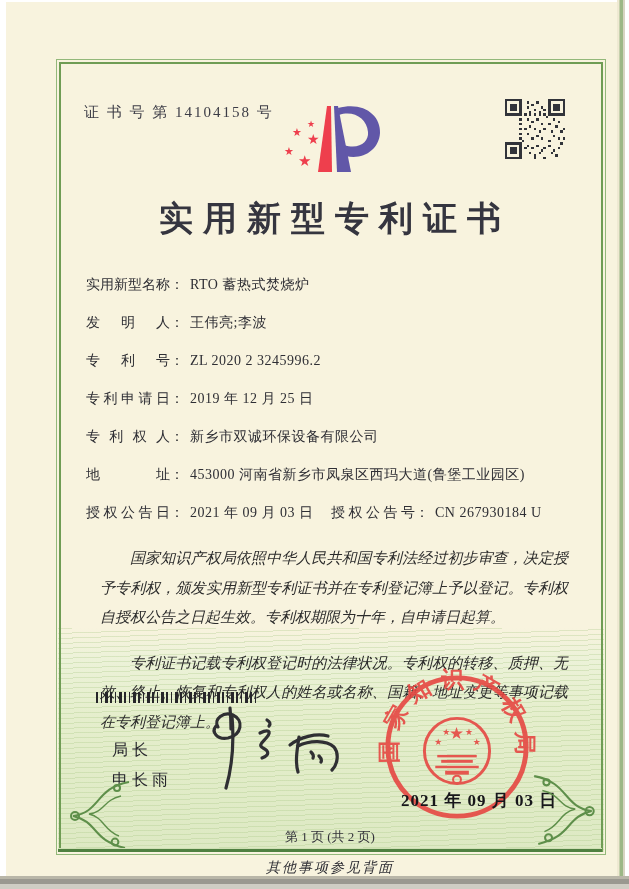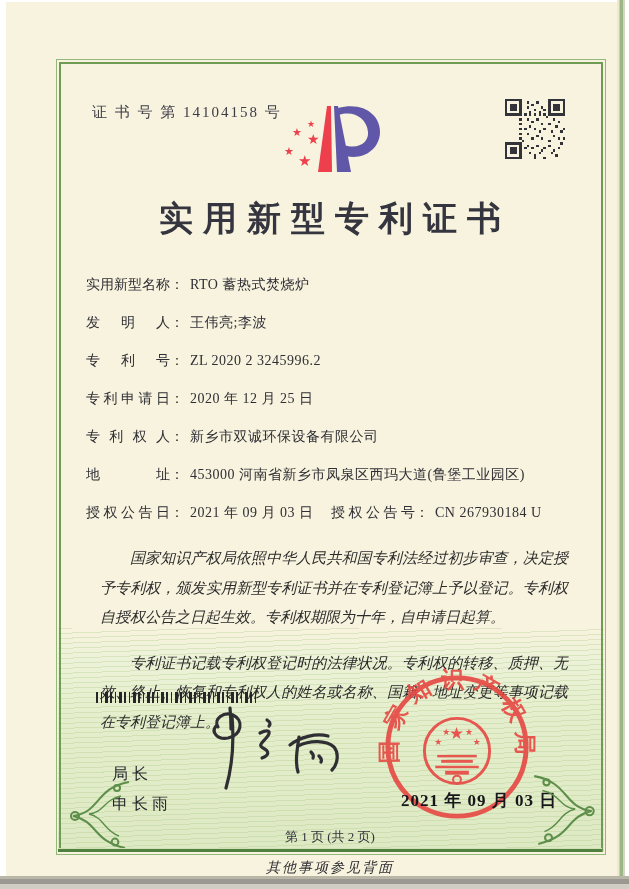--- a/index.html
+++ b/index.html
@@ -20,42 +20,42 @@
          border:2px solid #6f9c54;}
   .frame-bottom-rule{position:absolute;left:58px;top:848px;width:544px;height:4px;
          background:linear-gradient(to bottom,#cfe0b4 0 1px,#4f8040 1px 100%);}
   
   .edge-right{position:absolute;left:617px;top:0;width:12px;height:889px;
       background:linear-gradient(90deg,#efe9d2 0 2px,#9cb786 3px 6px,#d7d4c2 6px 8px,#ffffff 8px 100%);}
   .edge-bottom{position:absolute;left:0px;top:876px;width:629px;height:13px;
       background:linear-gradient(to bottom,#b9b6a8 0 3px,#9a9890 3px 8px,#cfcdc4 8px 100%);}
 
   .certno{position:absolute;left:84px;top:103px;font-size:15px;color:#3c3c46;
-          letter-spacing:2px;margin-left:8px;}
+          letter-spacing:2px;}
   .logo{position:absolute;left:283px;top:99px;}
   .qr{position:absolute;left:505px;top:99px;}
   .title{position:absolute;left:56px;top:196px;width:548px;text-align:center;
          font-size:34px;font-weight:bold;color:#35353f;letter-spacing:10px;text-indent:10px;}
 
   .fieldrow{position:absolute;left:86px;height:22px;font-size:14px;color:#2e2e34;white-space:nowrap;}
   .flabel{display:inline-block;width:84px;text-align:justify;text-align-last:justify;
           vertical-align:bottom;}
   .fcolon{display:inline-block;margin-right:6px;}
   .fvalue{letter-spacing:0.5px;}
   .fieldrow .pair2{position:absolute;left:245px;top:0;}
 
   .paras{position:absolute;left:84px;top:528px;width:500px;font-size:15px;
          line-height:29.5px;color:#2b2b2b;font-style:italic;text-align:justify;}
   .paras p{margin:16px;text-indent:2em;}
 
   .barcode{position:absolute;left:96px;top:692px;width:160px;height:11px;
       background:
        repeating-linear-gradient(90deg,#26262a 0 2px,rgba(0,0,0,0) 2px 5px,#26262a 5px 6px,rgba(0,0,0,0) 6px 9px,#26262a 9px 12px,rgba(0,0,0,0) 12px 14px);}
   .director{position:absolute;left:112px;top:735px;font-size:16px;color:#26262c;
-            letter-spacing:4px;line-height:30px;margin-top:24px;}
+            letter-spacing:4px;line-height:30px;}
   .signature{position:absolute;left:198px;top:700px;}
   .seal{position:absolute;left:378px;top:668px;}
   .sealdate{position:absolute;left:401px;top:789px;font-size:17px;color:#17171b;
             letter-spacing:1px;font-weight:bold;white-space:nowrap;}
   .pagenum{position:absolute;left:56px;top:828px;width:548px;text-align:center;
            font-size:13px;color:#33333a;}
   .backnote{position:absolute;left:56px;top:859px;width:548px;text-align:center;
             font-size:14px;color:#2f2f35;font-style:italic;letter-spacing:2px;}
   .flourish{position:absolute;}
 </style>
@@ -124,21 +124,21 @@
   <div class="fieldrow" style="top:314px">
     <span class="flabel">发明人</span><span class="fcolon">：</span><span class="fvalue">王伟亮;李波</span>
   </div>
   <div class="fieldrow" style="top:276px">
     <span class="flabel">实用新型名称</span><span class="fcolon">：</span><span class="fvalue">RTO 蓄热式焚烧炉</span>
   </div>
   <div class="fieldrow" style="top:352px">
     <span class="flabel">专利号</span><span class="fcolon">：</span><span class="fvalue">ZL 2020 2 3245996.2</span>
   </div>
   <div class="fieldrow" style="top:390px">
-    <span class="flabel">专利申请日</span><span class="fcolon">：</span><span class="fvalue">2020 年 12 月 25 日</span>
+    <span class="flabel">专利申请日</span><span class="fcolon">：</span><span class="fvalue">2019 年 12 月 25 日</span>
   </div>
   <div class="fieldrow" style="top:428px">
     <span class="flabel">专利权人</span><span class="fcolon">：</span><span class="fvalue">新乡市双诚环保设备有限公司</span>
   </div>
   <div class="fieldrow" style="top:466px">
     <span class="flabel">地址</span><span class="fcolon">：</span><span class="fvalue">453000 河南省新乡市凤泉区西玛大道(鲁堡工业园区)</span>
   </div>
   <div class="fieldrow" style="top:504px">
     <span class="flabel">授权公告日</span><span class="fcolon">：</span><span class="fvalue">2021 年 09 月 03 日</span>
     <span class="pair2">

